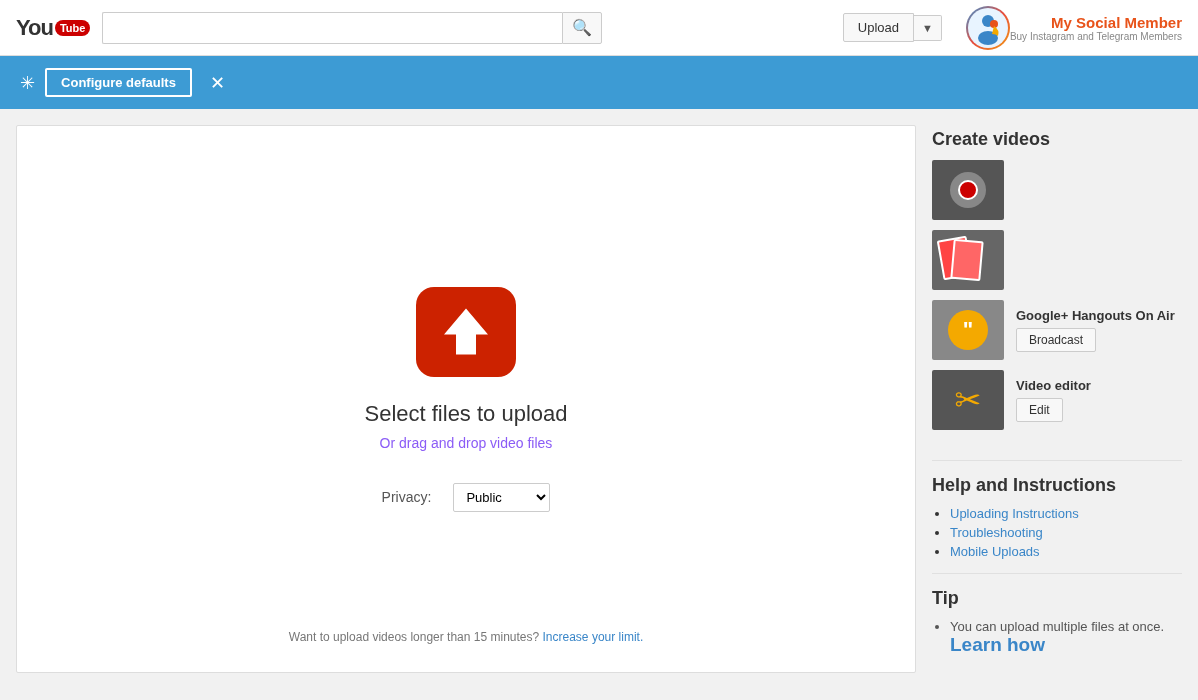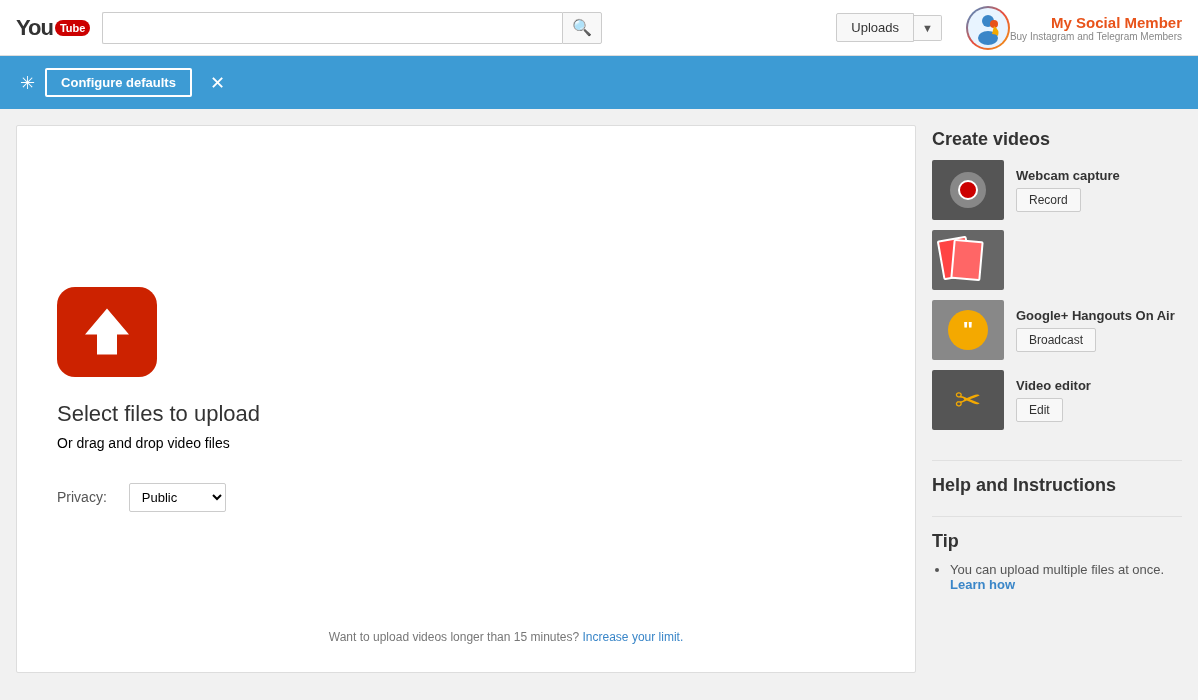--- a/index.html
+++ b/index.html
@@ -168,20 +168,21 @@
     }
 
     
     .upload-section {
       flex: 1;
       background: #fff;
       border: 1px solid #ddd;
       border-radius: 2px;
       display: flex;
       flex-direction: column;
+      align-items: center;
       justify-content: center;
       min-height: 420px;
       padding: 40px;
       cursor: pointer;
       position: relative;
     }
     .upload-icon {
       width: 100px;
       height: 90px;
       background: #cc2200;
@@ -197,21 +198,21 @@
       fill: white;
     }
     .upload-title {
       font-size: 22px;
       color: #333;
       margin-bottom: 8px;
       font-weight: normal;
     }
     .upload-subtitle {
       font-size: 14px;
-      color: #000000;
+      color: #8b5cf6;
       margin-bottom: 12px;
     }
     .privacy-row {
       display: flex;
       align-items: center;
       gap: 22px;
       margin-top: 20px;
     }
     .privacy-label {
       font-size: 14px;
@@ -396,39 +397,39 @@
     }
     .tip-section ul li {
       font-size: 13px;
       color: #555;
     }
     .learn-how {
       display: block;
       font-weight: bold;
       color: #3a86c8;
       text-decoration: none;
-      font-size: 13px;
+      font-size: 19px;
     }
   </style>
 </head>
 <body>
 
 <div class="header">
   <a class="youtube-logo" href="#">
     <span class="yt-text">You</span>
     <span class="yt-box">Tube</span>
   </a>
   <div class="search-bar">
     <input class="search-input" type="text" placeholder="" style="">
     <button class="search-btn">
       <span>🔍</span>
     </button>
   </div>
   <div class="upload-btn-group">
-    <button class="upload-btn">Uploads</button>
+    <button class="upload-btn">Upload</button>
     <button class="upload-dropdown">
       <span>▼</span>
     </button>
   </div>
   <div class="brand-logo">
     <div class="brand-icon">
       <svg width="40" height="40" viewBox="0 0 40 40">
         <circle cx="20" cy="20" r="20" fill="#e8f4ff"></circle>
 
         <circle cx="20" cy="13" r="6" fill="#3a86c8"></circle>
@@ -481,24 +482,20 @@
 
   <div class="sidebar">
     <div class="sidebar-section-title">Create videos</div>
     <div class="create-videos-grid">
 
       <div class="create-item">
         <div class="create-thumb thumb-webcam">
           <div class="thumb-webcam-inner">
             <div class="webcam-dot"></div>
           </div>
-        </div>
-        <div class="create-info">
-          <span class="create-name">Webcam capture</span>
-          <button class="action-btn">Record</button>
         </div>
       </div>
 
       <div class="create-item">
         <div class="create-thumb thumb-slideshow">
           <div class="slide-card slide-card-1"></div>
           <div class="slide-card slide-card-2"></div>
         </div>
       </div>
 
@@ -520,20 +517,31 @@
         </div>
         <div class="create-info">
           <span class="create-name">Video editor</span>
           <button class="action-btn">Edit</button>
         </div>
       </div>
     </div>
 
     <div class="help-section">
       <div class="sidebar-section-title">Help and Instructions</div>
+      <ul>
+        <li>
+          <a href="#">Uploading Instructions</a>
+        </li>
+        <li>
+          <a href="#">Troubleshooting</a>
+        </li>
+        <li>
+          <a href="#">Mobile Uploads</a>
+        </li>
+      </ul>
     </div>
 
     <div class="tip-section">
       <div class="sidebar-section-title">Tip</div>
       <ul>
         <li>
           <span>You can upload multiple files at once.</span><br>
           <a href="#" class="learn-how">Learn how</a>
         </li>
       </ul>

